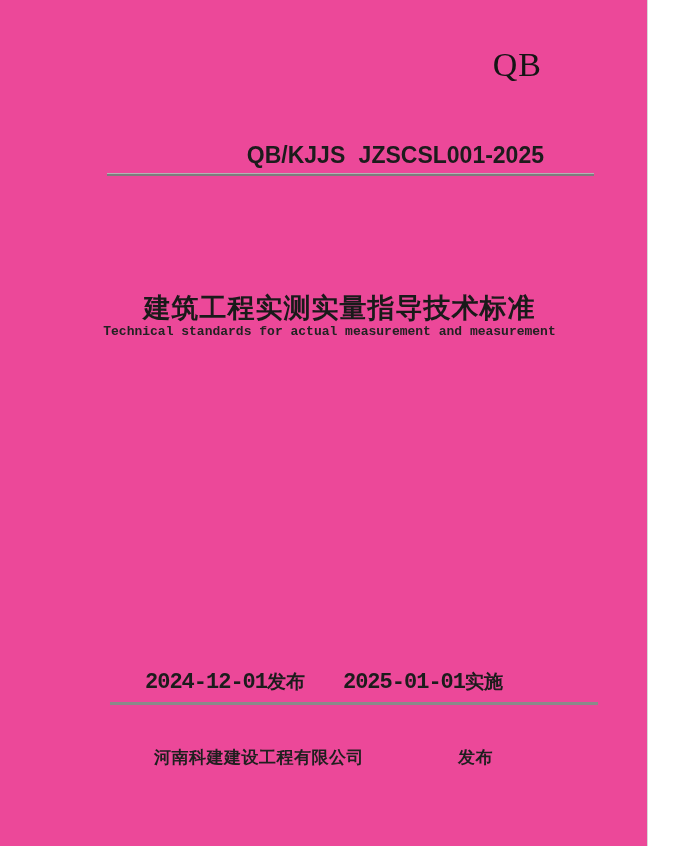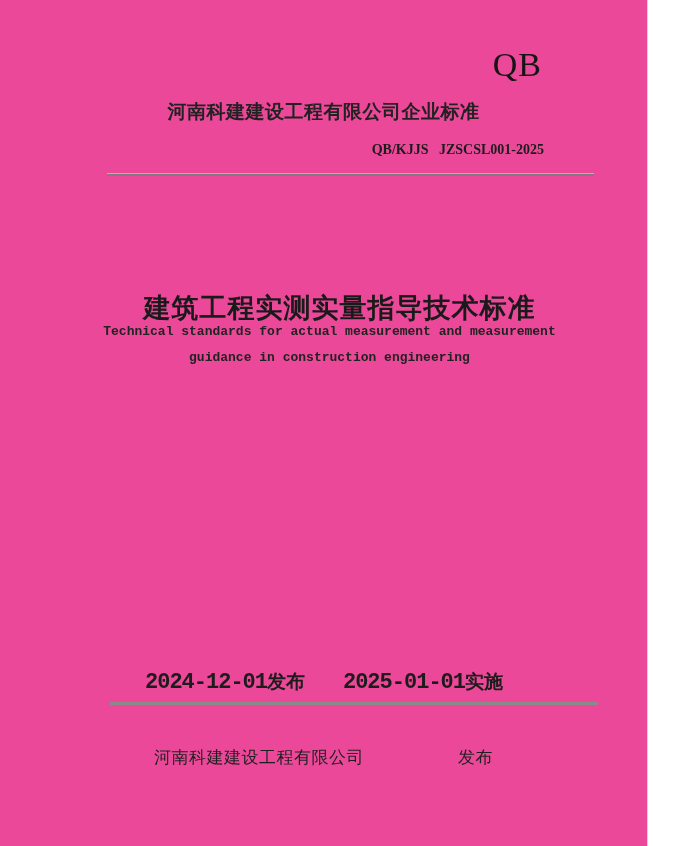--- a/index.html
+++ b/index.html
@@ -37,22 +37,22 @@
     text-align: center;
     font-size: 19px;
     font-weight: 700;
     letter-spacing: 0.5px;
     color: #222222;
   }
   .std-number {
     position: absolute;
     top: 142px;
     right: 103px;
-    font-family: Liberation Serif, serif;
-    font-size: 14px;
+    font-family: Liberation Sans, sans-serif;
+    font-size: 23px;
     font-weight: 700;
     word-spacing: 7px;
     color: #1c1c1c;
     white-space: nowrap;
     margin-left: 44px;
   }
   .rule {
     position: absolute;
     height: 3px;
     background: linear-gradient(#b3b3b3 34%, #7d7d7d 34%);
@@ -119,44 +119,42 @@
   .publisher-line {
     position: absolute;
     top: 746px;
     left: 0;
     width: 100%;
     display: flex;
     justify-content: center;
     align-items: baseline;
     gap: 94px;
     font-size: 17px;
-    font-weight: 400;
+    font-weight: 700;
     letter-spacing: 0.5px;
     color: #1f1f1f;
     white-space: nowrap;
   }
 </style>
 </head>
 <body>
 
 <div class="page">
 
   <div class="qb-mark">QB</div>
 
-  <div class="company-standard">河南科建建设工程有限公司企业标准</div>
 
   <div class="std-number">QB/KJJS JZSCSL001-2025</div>
 
   <div class="rule rule-top"></div>
 
   <h1 class="title-cn">建筑工程实测实量指导技术标准</h1>
 
   <div class="title-en line1">Technical standards for actual measurement and measurement</div>
 
-  <div class="title-en line2">guidance in construction engineering</div>
 
   <div class="date-group left">
     <span class="date-value">2024-12-01</span>
     <span class="date-label">发布</span>
   </div>
 
   <div class="date-group right">
     <span class="date-value">2025-01-01</span>
     <span class="date-label">实施</span>
   </div>

